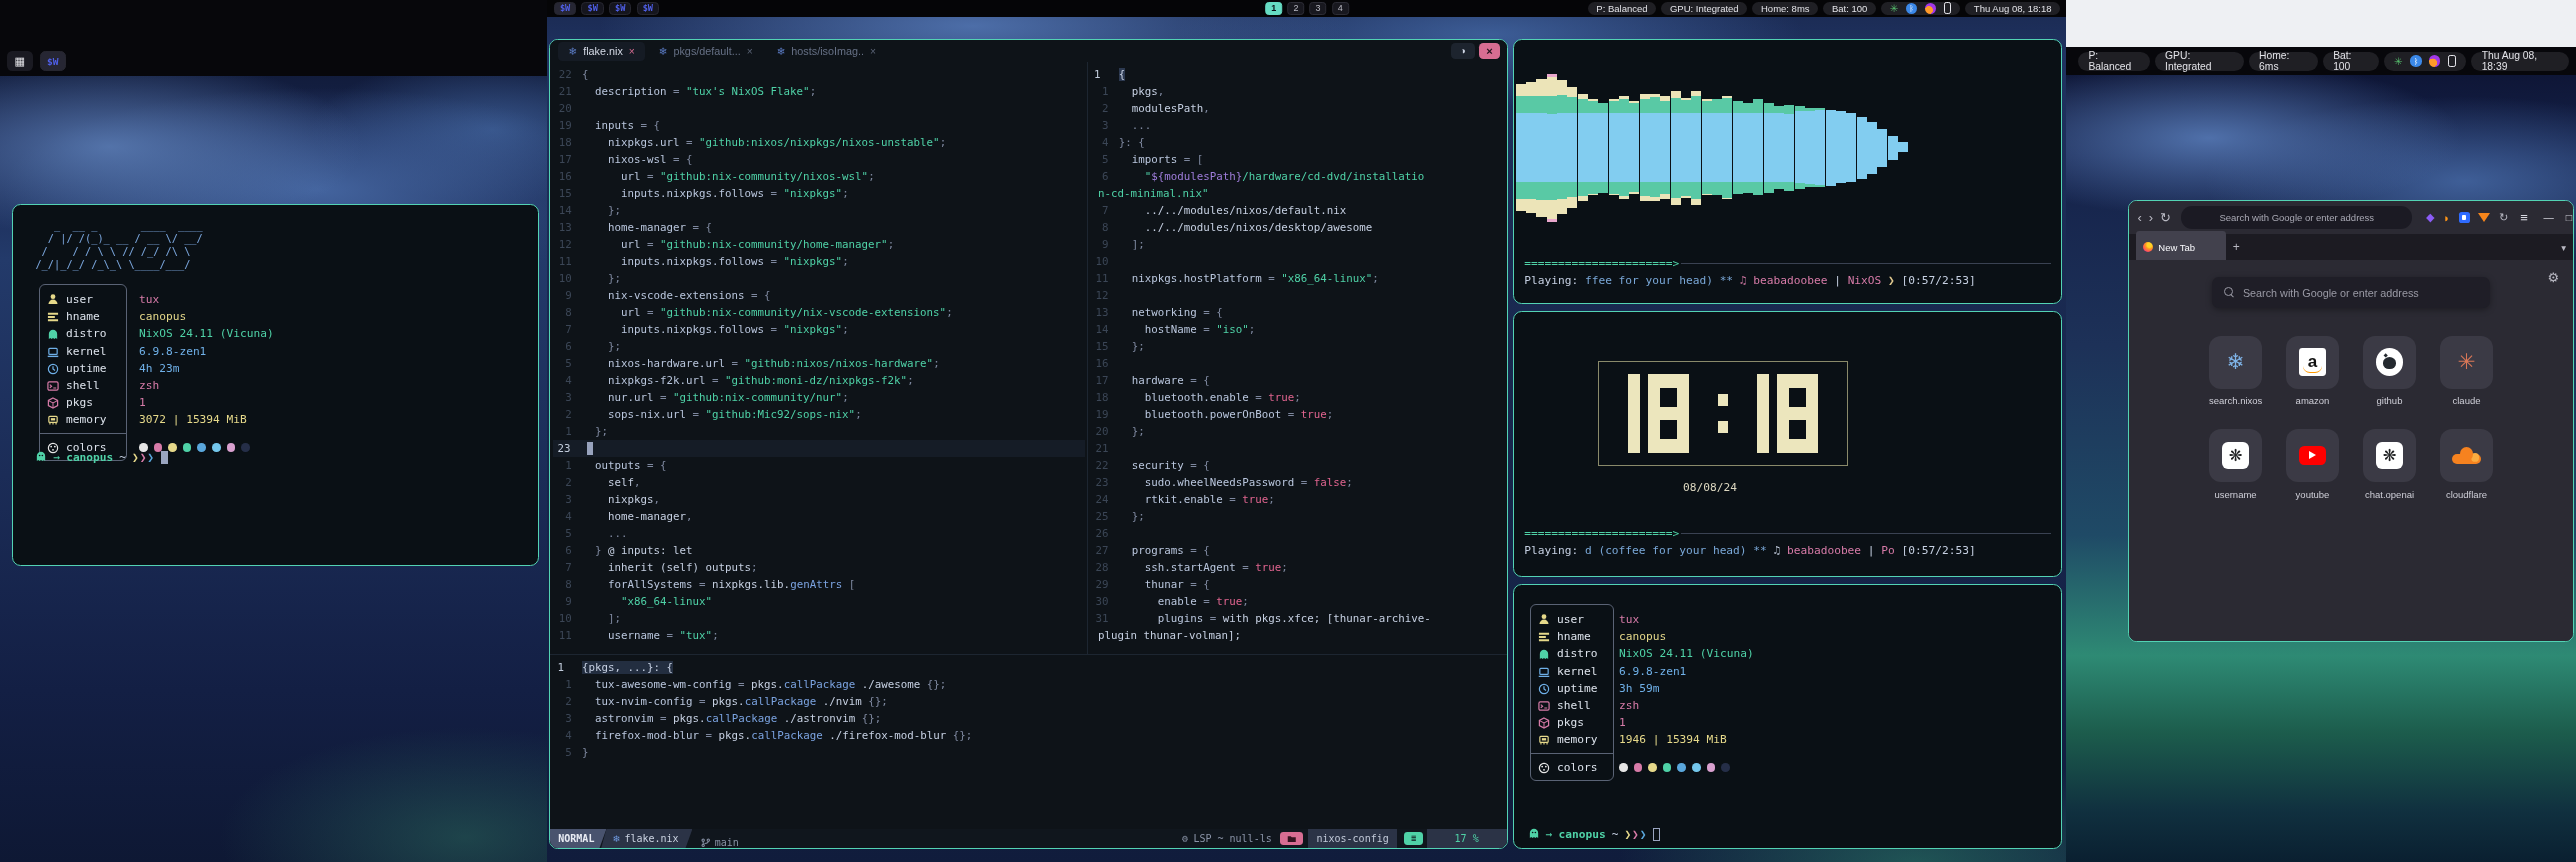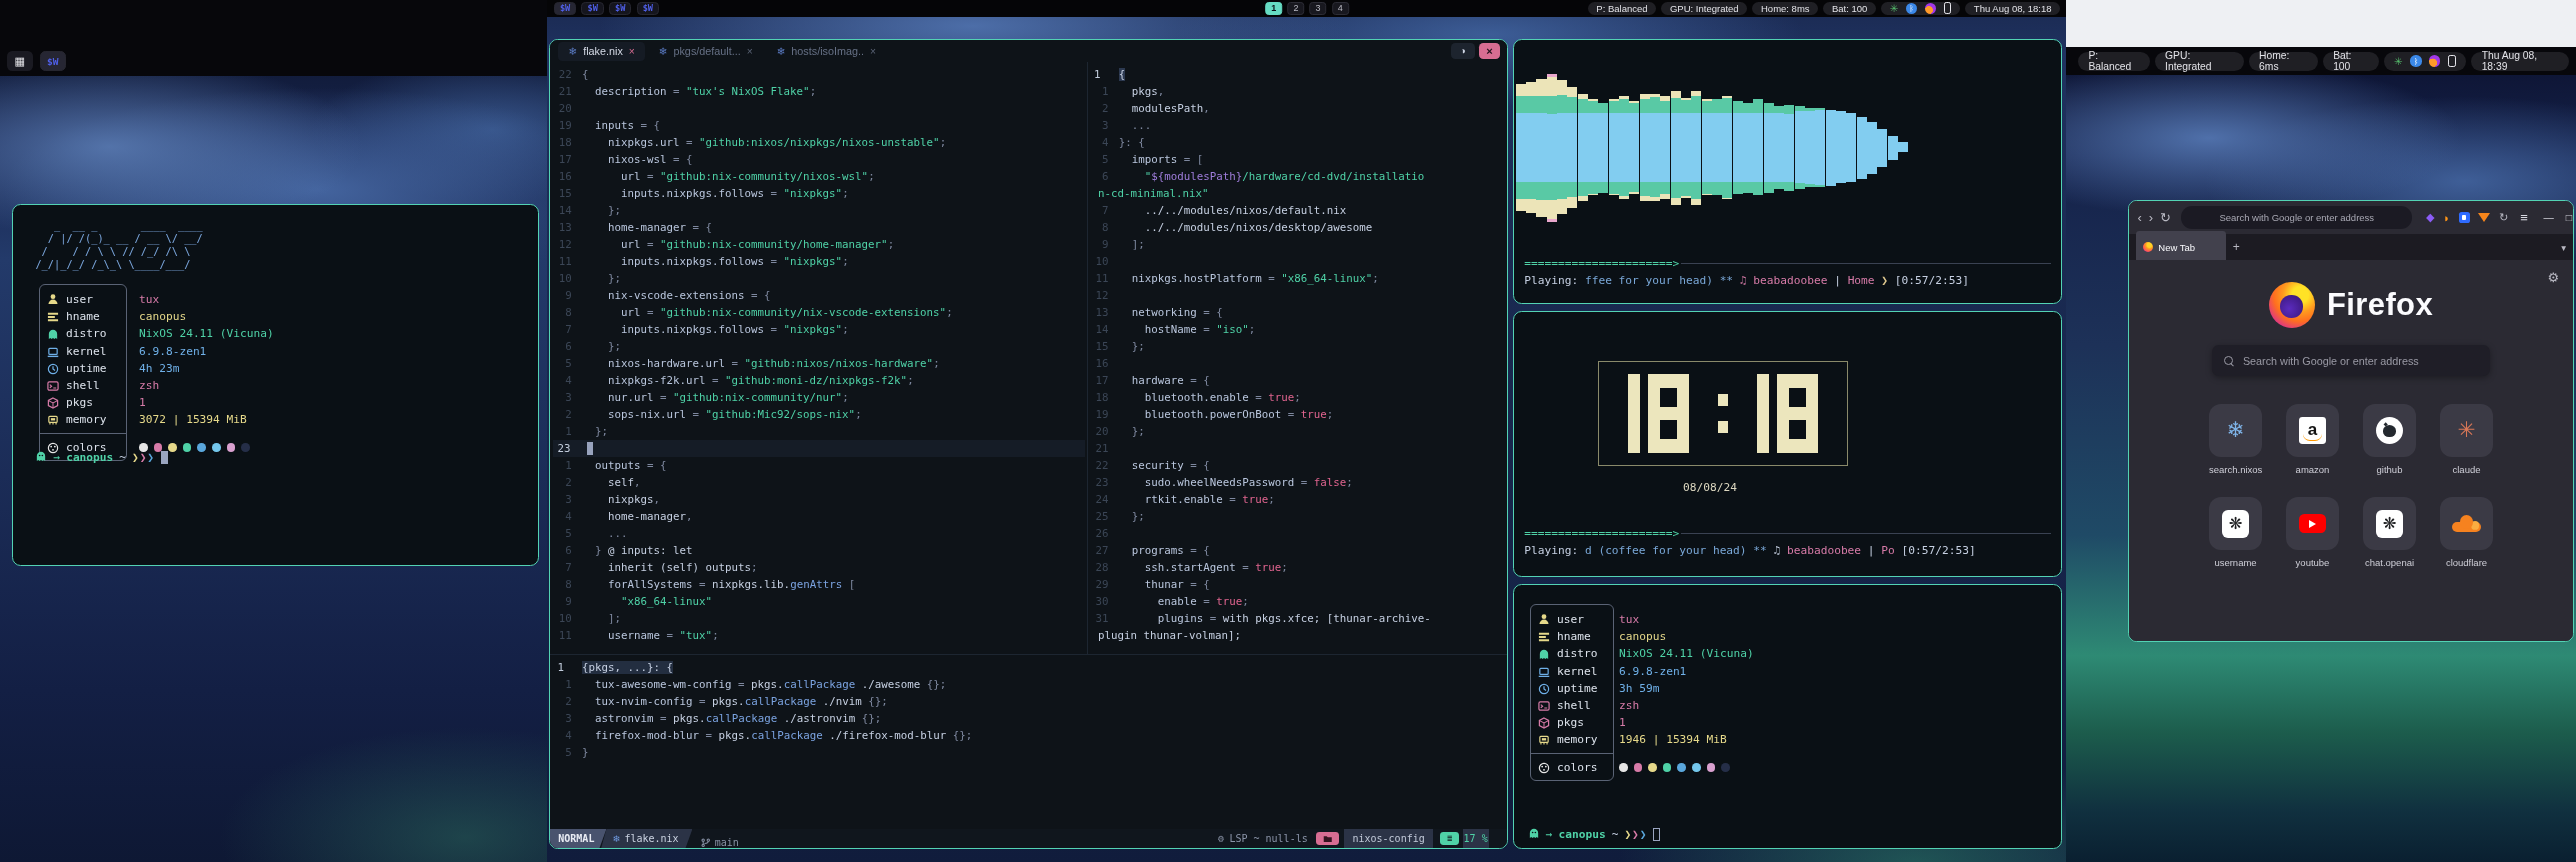--- a/index.html
+++ b/index.html
@@ -127,21 +127,21 @@
   .seg-branch { color:#8a94a8; padding:0 8.6px; gap:4.3px;margin-top:8px; }
   .seg-branch svg { width:9.5px; height:9.5px; }
   .sl-spacer { flex:1; }
   .seg-lsp { color:#8a94a8; gap:5.2px; padding:0 8.6px; }
   .fold-pill { width:22.4px; height:13.8px; border-radius:3.4px; background:#d76d92; margin:auto 0;
     display:flex; align-items:center; justify-content:center; }
   .fold-pill svg { width:9.5px; height:9.5px; }
   .seg-proj { background:#2b3346; color:#c3cbda; padding:0 8.6px; margin-left:5.2px; }
   .lines-pill { width:19px; height:13.8px; border-radius:3.4px; background:#4fd2a7; color:#0e1318;
     margin:auto 3.4px auto 6.9px; display:flex; align-items:center; justify-content:center; font-size:8.6px; }
-  .seg-prog { background:#2b3346; color:#4fd2a7; padding:0 1px; margin-right:18px; }
+  .seg-prog { background:#2b3346; color:#4fd2a7; padding:0 28px; margin-right:0; }
   
   .cavawrap { position:absolute; inset:0; }
   .cavacol { position:absolute; width:10.3px; }
   .sepline { position:absolute; left:10.3px; right:10.3px; display:flex; align-items:center;
     font-family:"DejaVu Sans Mono",monospace; font-size:11.2px; }
   .sepline .eq { color:#4fd2a7; letter-spacing:0; white-space:pre; }
   .sepline .rule { flex:1; height:0.9px; background:#3a4252; margin-left:1.7px; }
   .playrow { position:absolute; left:10.3px; right:10.3px; font-family:"DejaVu Sans Mono",monospace;
     font-size:11.2px; white-space:pre; }
   .clockbox { position:absolute; border:0.9px solid #8a8a6a; display:flex; align-items:center;
@@ -573,21 +573,21 @@
           <div class="cavacol" style="left: 343px; top: 77px; height: 62px; background: linear-gradient(rgb(233, 167, 204) 0px, rgb(233, 167, 204) 0px, rgb(236, 228, 184) 0px, rgb(236, 228, 184) 0px, rgb(89, 201, 165) 0px, rgb(89, 201, 165) 0px, rgb(130, 205, 240) 0px, rgb(130, 205, 240) 62px, rgb(89, 201, 165) 62px, rgb(89, 201, 165) 62px, rgb(236, 228, 184) 62px, rgb(236, 228, 184) 62px, rgb(233, 167, 204) 62px, rgb(233, 167, 204) 100%);"></div>
           <div class="cavacol" style="left: 353px; top: 82px; height: 52px; background: linear-gradient(rgb(233, 167, 204) 0px, rgb(233, 167, 204) 0px, rgb(236, 228, 184) 0px, rgb(236, 228, 184) 0px, rgb(89, 201, 165) 0px, rgb(89, 201, 165) 0px, rgb(130, 205, 240) 0px, rgb(130, 205, 240) 52px, rgb(89, 201, 165) 52px, rgb(89, 201, 165) 52px, rgb(236, 228, 184) 52px, rgb(236, 228, 184) 52px, rgb(233, 167, 204) 52px, rgb(233, 167, 204) 100%);"></div>
           <div class="cavacol" style="left: 363px; top: 89px; height: 38px; background: linear-gradient(rgb(233, 167, 204) 0px, rgb(233, 167, 204) 0px, rgb(236, 228, 184) 0px, rgb(236, 228, 184) 0px, rgb(89, 201, 165) 0px, rgb(89, 201, 165) 0px, rgb(130, 205, 240) 0px, rgb(130, 205, 240) 38px, rgb(89, 201, 165) 38px, rgb(89, 201, 165) 38px, rgb(236, 228, 184) 38px, rgb(236, 228, 184) 38px, rgb(233, 167, 204) 38px, rgb(233, 167, 204) 100%);"></div>
           <div class="cavacol" style="left: 374px; top: 96px; height: 24px; background: linear-gradient(rgb(233, 167, 204) 0px, rgb(233, 167, 204) 0px, rgb(236, 228, 184) 0px, rgb(236, 228, 184) 0px, rgb(89, 201, 165) 0px, rgb(89, 201, 165) 0px, rgb(130, 205, 240) 0px, rgb(130, 205, 240) 24px, rgb(89, 201, 165) 24px, rgb(89, 201, 165) 24px, rgb(236, 228, 184) 24px, rgb(236, 228, 184) 24px, rgb(233, 167, 204) 24px, rgb(233, 167, 204) 100%);"></div>
           <div class="cavacol" style="left: 384px; top: 102px; height: 10.3px; background: linear-gradient(rgb(233, 167, 204) 0px, rgb(233, 167, 204) 0px, rgb(236, 228, 184) 0px, rgb(236, 228, 184) 0px, rgb(89, 201, 165) 0px, rgb(89, 201, 165) 0px, rgb(130, 205, 240) 0px, rgb(130, 205, 240) 10.3px, rgb(89, 201, 165) 10.3px, rgb(89, 201, 165) 10.3px, rgb(236, 228, 184) 10.3px, rgb(236, 228, 184) 10.3px, rgb(233, 167, 204) 10.3px, rgb(233, 167, 204) 100%);"></div>
         </div>
       <div class="sepline" style="top:217px;">
         <span class="eq">======================&gt;</span>
         <span class="rule"></span>
       </div>
-      <div class="playrow" id="playing1" style="top:234px;"><span class="tk-w">Playing: </span><span class="tk-bl">ffee for your head) ** </span><span class="tk-pk">♫ beabadoobee</span><span class="tk-w"> | </span><span class="tk-pk">Home</span><span class="tk-cr"> ❯ </span><span class="tk-w">[0:57/2:53]</span></div>
+      <div class="playrow" id="playing1" style="top:234px;"><span class="tk-w">Playing: </span><span class="tk-bl">ffee for your head) ** </span><span class="tk-pk">♫ beabadoobee</span><span class="tk-w"> | </span><span class="tk-pk">NixOS</span><span class="tk-cr"> ❯ </span><span class="tk-w">[0:57/2:53]</span></div>
     </div>
 
     <div class="window term" style="left:966px; top:311px; width:549px; height:266px;">
       <div class="clockbox" style="left:84px; top:49px; width:250px; height:105px;" id="clockbox">
           <div class="cd d1"></div>
           <div class="d8">
             <div class="b"></div>
             <div class="h">
               <div class="s"></div>
               <div class="o"></div>
@@ -784,24 +784,20 @@
       <div class="fftabstrip">
         <div class="fftab">
           <span class="favicon"></span>
           <span>New Tab</span>
         </div>
         <span class="ffplus">+</span>
         <span class="ffdrop">▾</span>
       </div>
       <div class="ffcontent">
         <span class="ffgear">⚙</span>
-        <div class="fflogo-row">
-          <div class="fflogo"></div>
-          <div class="ffword">Firefox</div>
-        </div>
         <div class="ffsearch">
           <span class="mag"></span>
           <span>Search with Google or enter address</span>
         </div>
         <div class="tilegrid" id="tilegrid">
             <div class="tilecell">
               <div class="tile">
                 <div class="ti ti-nixos">❄</div>
               </div>
               <div class="tilelabel">search.nixos</div>

